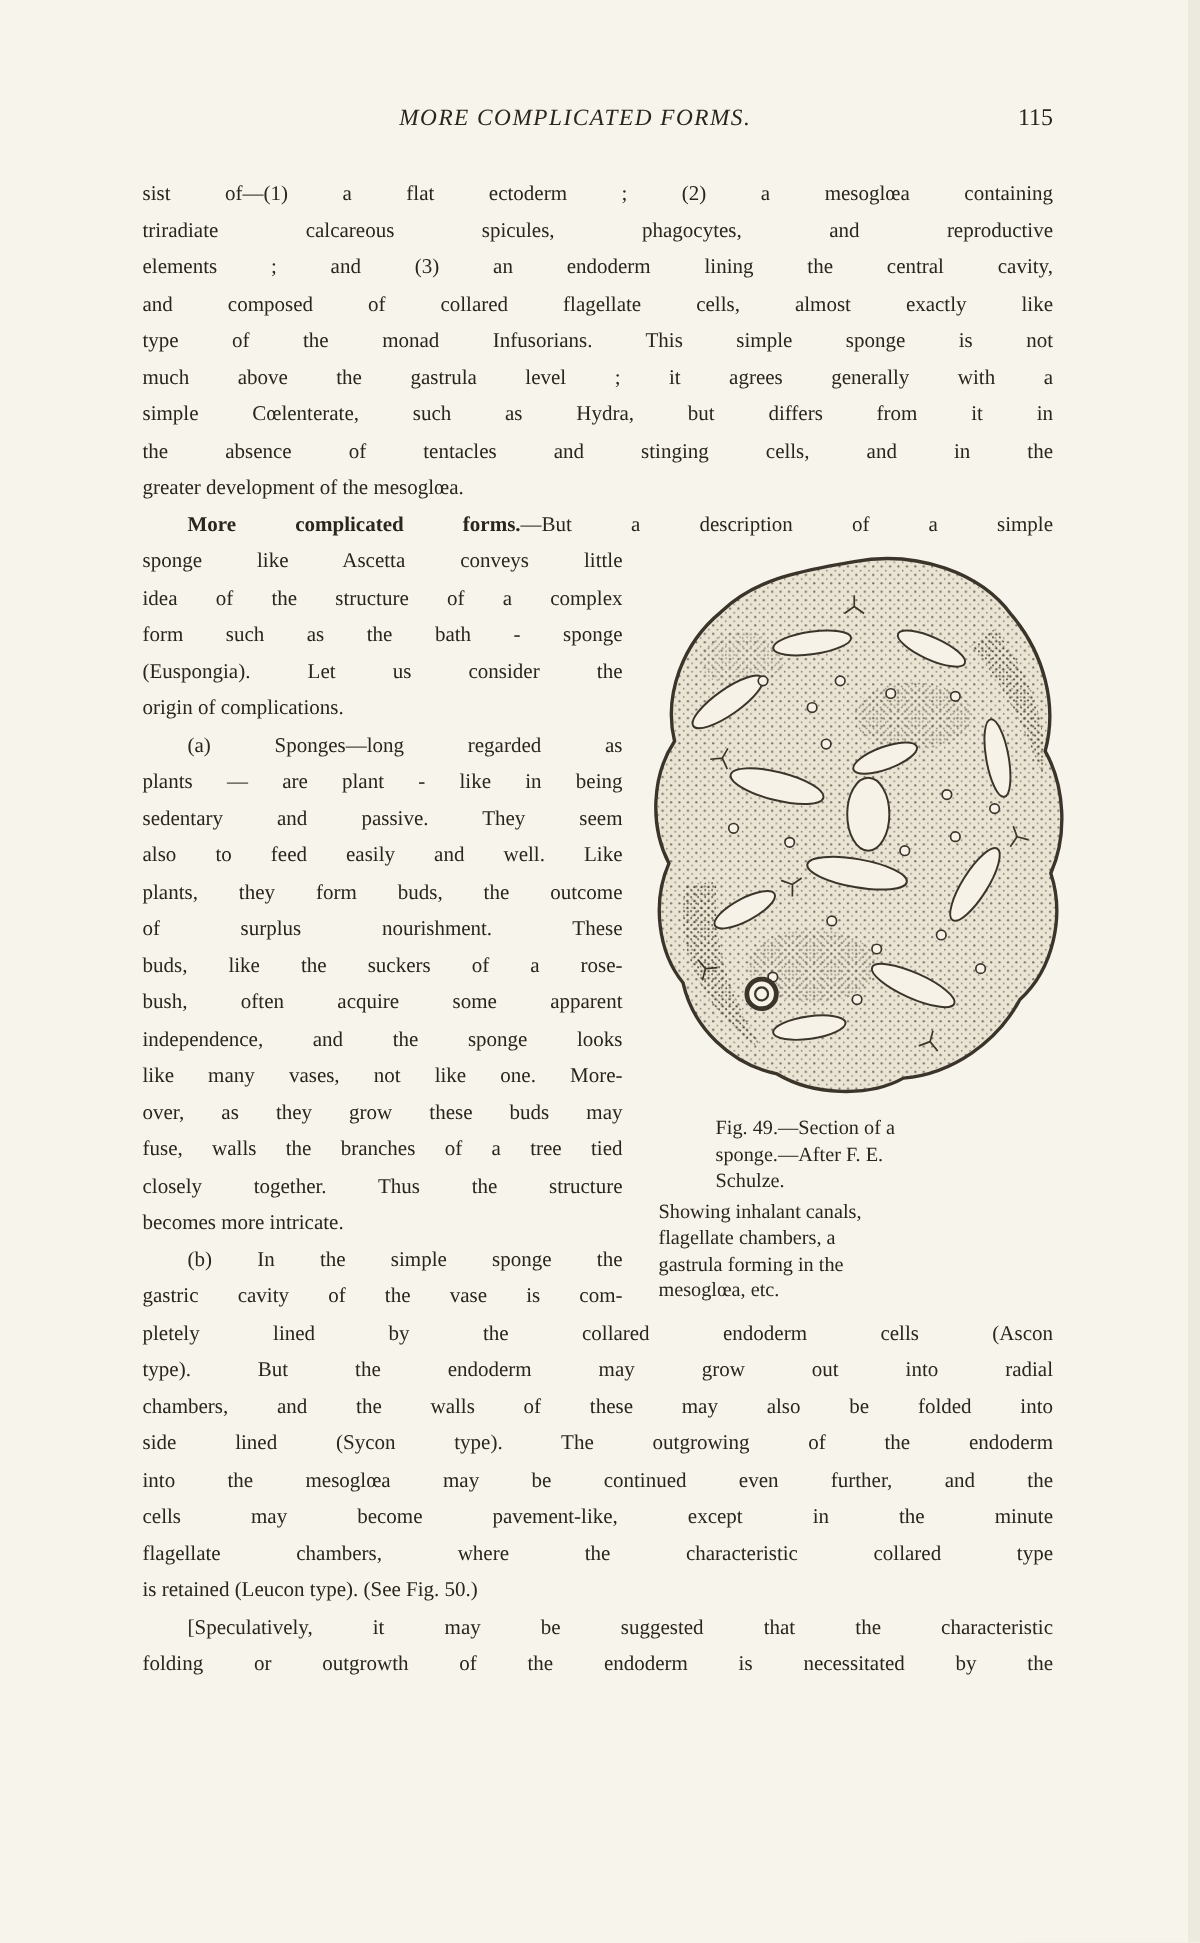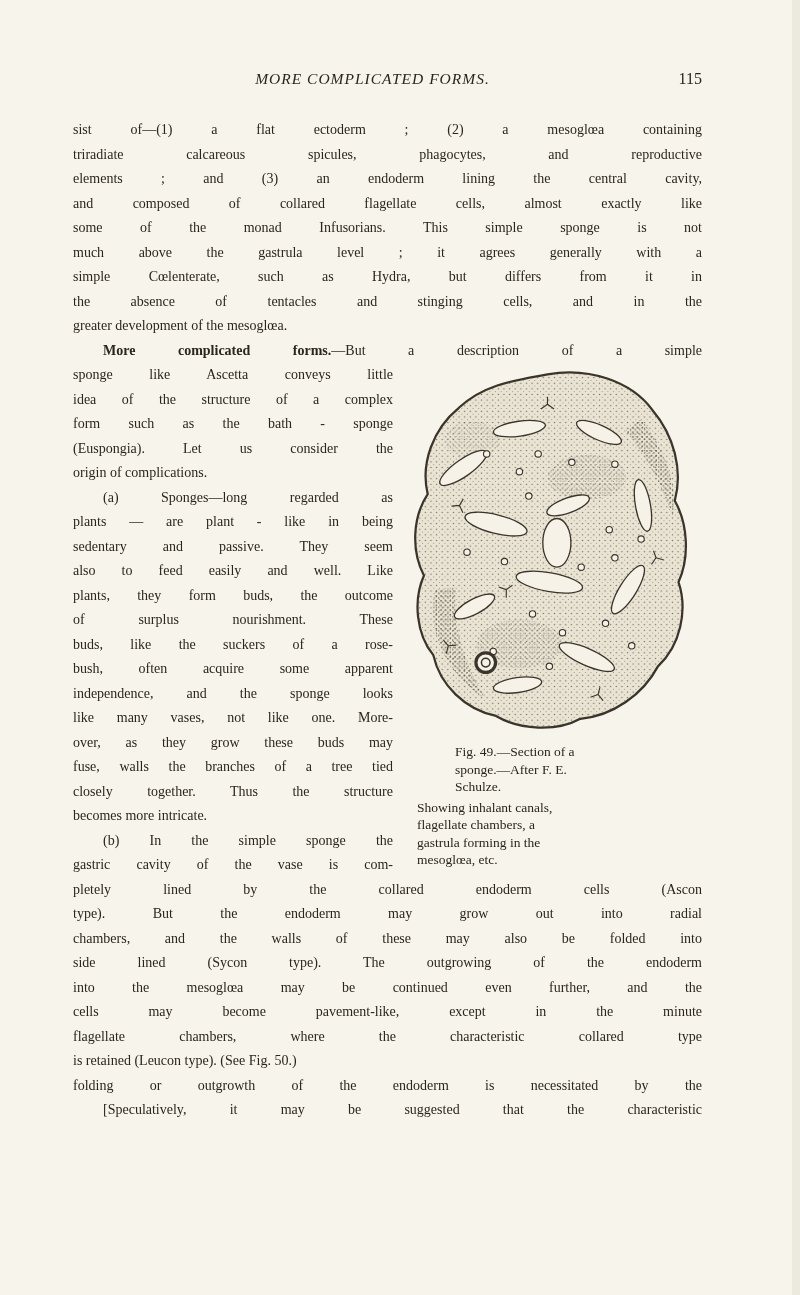--- a/index.html
+++ b/index.html
@@ -6,21 +6,21 @@
   html, body { width: 800px; height: 1295px; }
   body {
     background: var(--color-paper_edge, #eceadf);
     font-family: "Liberation Serif", serif;
     color: var(--color-ink, #2b261d);
     overflow: hidden;
   }
   .page {
     width: 792px; height: 1295px;
     background: var(--color-paper, #f7f4ec);
-    padding: 70px 90px 0 73px;
+    padding: 70px 90px 0 95px;
     position: relative;
   }
   .running-head {
     position: relative; height: 22px; margin-bottom: 26px;
     font-size: 15.5px;
   }
   .head-title {
     position: absolute; left: 0; right: 30px; text-align: center;
     font-style: italic; letter-spacing: 1px;
   }
@@ -58,21 +58,21 @@
   <div class="running-head">
     <span class="head-title">MORE COMPLICATED FORMS.</span>
     <span class="page-number">115</span>
   </div>
 
   <div>
       <div class="line">sist of—(1) a flat ectoderm ; (2) a mesoglœa containing</div>
       <div class="line">triradiate calcareous spicules, phagocytes, and reproductive</div>
       <div class="line">elements ; and (3) an endoderm lining the central cavity,</div>
       <div class="line">and composed of collared flagellate cells, almost exactly like</div>
-      <div class="line">some of the monad Infusorians. This simple sponge is not</div>
+      <div class="line">type of the monad Infusorians. This simple sponge is not</div>
       <div class="line">much above the gastrula level ; it agrees generally with a</div>
       <div class="line">simple Cœlenterate, such as Hydra, but differs from it in</div>
       <div class="line">the absence of tentacles and stinging cells, and in the</div>
       <div class="line endline">greater development of the mesoglœa.</div>
     </div>
 
   <div class="line indent">
     <span class="lead-bold">More complicated forms.</span><span>—But a description of a simple</span>
   </div>
 
@@ -212,17 +212,17 @@
 
   <div>
       <div class="line">pletely lined by the collared endoderm cells (Ascon</div>
       <div class="line">type). But the endoderm may grow out into radial</div>
       <div class="line">chambers, and the walls of these may also be folded into</div>
       <div class="line">side lined (Sycon type). The outgrowing of the endoderm</div>
       <div class="line">into the mesoglœa may be continued even further, and the</div>
       <div class="line">cells may become pavement-like, except in the minute</div>
       <div class="line">flagellate chambers, where the characteristic collared type</div>
       <div class="line endline">is retained (Leucon type). (See Fig. 50.)</div>
+      <div class="line indent">[Speculatively, it may be suggested that the characteristic</div>
       <div class="line">folding or outgrowth of the endoderm is necessitated by the</div>
-      <div class="line indent">[Speculatively, it may be suggested that the characteristic</div>
     </div>
 
 </div>
 
 </body></html>

